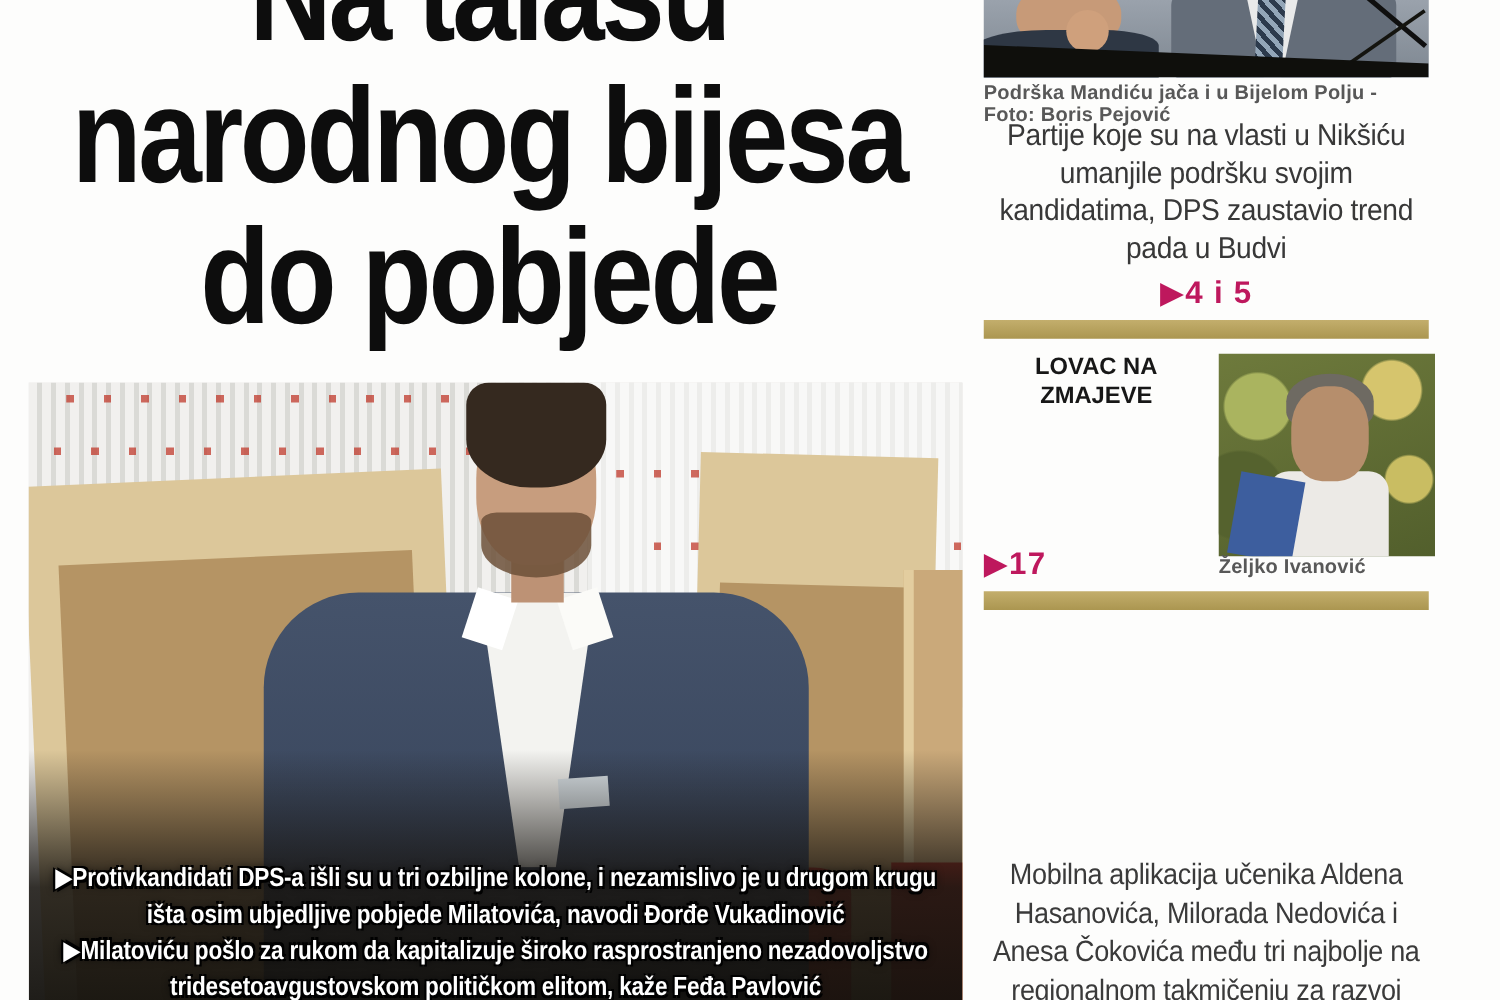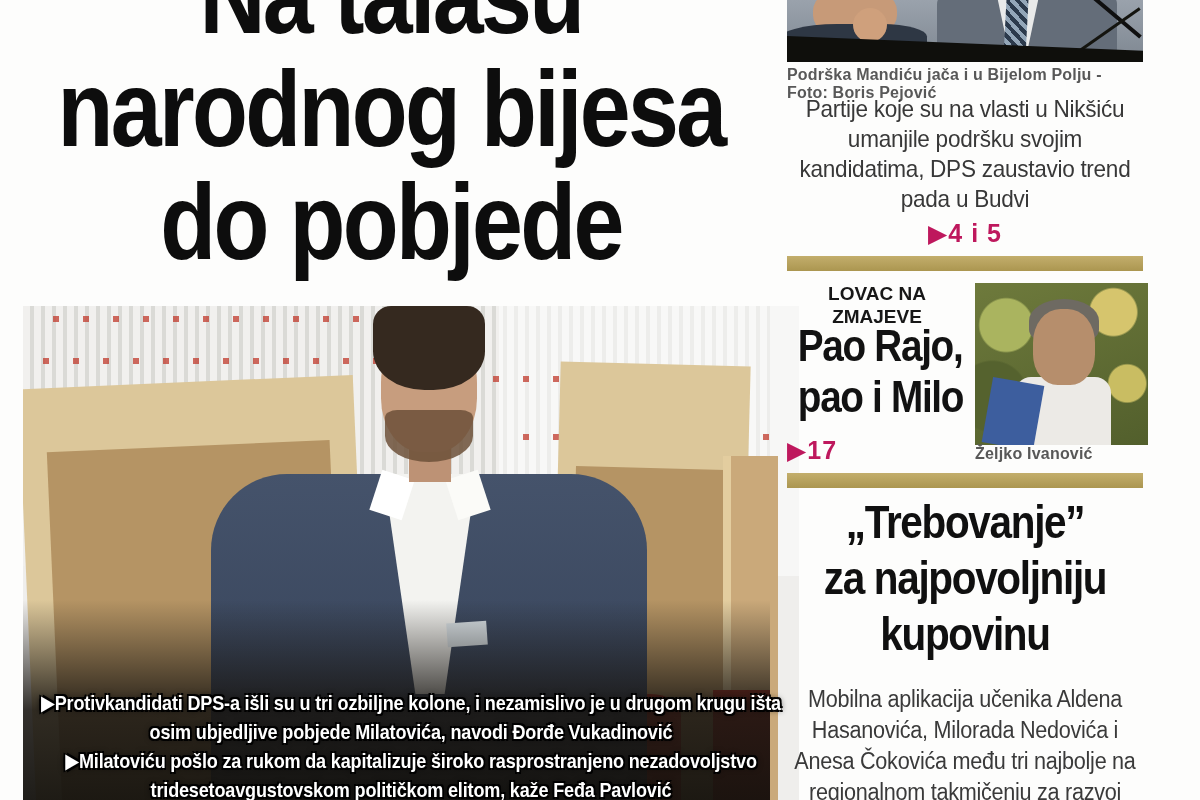--- a/index.html
+++ b/index.html
@@ -6,21 +6,21 @@
   .page{position:relative;width:1200px;height:800px;background:#fdfdfc;overflow:hidden;
         font-family:"Liberation Sans","DejaVu Sans",sans-serif;margin:0 auto;}
   .abs{position:absolute;}
 
   
   .main-headline{left:0;top:-60px;width:782px;text-align:center;color:#0d0d0d;
     font-weight:800;font-size:104px;line-height:113px;letter-spacing:-3px;}
   .main-headline .hl{white-space:nowrap;transform:scale(.88,1.04);transform-origin:50% 50%;}
 
   
-  .main-photo{left:23px;top:306px;width:747px;height:494px;background:#efeeec;overflow:hidden;padding-left:29px;}
+  .main-photo{left:23px;top:306px;width:747px;height:494px;background:#efeeec;overflow:hidden;}
   .fence{left:0;top:0;width:747px;height:260px;
     background:repeating-linear-gradient(90deg,#f1f0ee 0 7px,#dadad6 7px 11px);}
   .fence-bright{right:0;top:0;width:300px;height:270px;background:rgba(255,255,255,.5);}
   .dashrow{height:6px;background:repeating-linear-gradient(90deg,#c0392b 0 6px,transparent 6px 30px);opacity:.75;}
   .booth{background:#dcc79a;}
   .booth .panel{position:absolute;background:#b59464;}
   .booth-l{left:4px;top:76px;width:335px;height:418px;transform:rotate(-2.5deg);}
   .booth-l .panel{left:26px;top:64px;right:26px;bottom:-10px;}
   .booth-m{left:532px;top:58px;width:190px;height:436px;transform:rotate(1.5deg);}
   .booth-m .panel{left:18px;top:104px;right:14px;bottom:-10px;}
@@ -159,36 +159,27 @@
   </div>
   <div class="abs caption news1-caption">Podrška Mandiću jača i u Bijelom Polju - Foto: Boris Pejović</div>
   <div class="abs news1-summary">Partije koje su na vlasti u Nikšiću umanjile podršku svojim kandidatima, DPS zaustavio trend pada u Budvi</div>
   <div class="abs pageref news1-pageref">▶4 i 5</div>
 
   <div class="abs goldbar goldbar1"></div>
 
   <div class="abs news2-kicker">
     <span>LOVAC NA ZMAJEVE</span>
   </div>
-  <div class="abs news2-headline">
-    <div class="hl">Pao Rajo,</div>
-    <div class="hl">pao i Milo</div>
-  </div>
   <div class="abs pageref news2-pageref">▶17</div>
   <div class="abs news2-photo">
     <div class="z-hair"></div>
     <div class="z-neck"></div>
     <div class="z-shirt"></div>
     <div class="z-jacket-l"></div>
     <div class="z-face"></div>
   </div>
   <div class="abs caption news2-caption">Željko Ivanović</div>
 
   <div class="abs goldbar goldbar2"></div>
 
-  <div class="abs news3-headline">
-    <div class="hl">„Trebovanje”</div>
-    <div class="hl">za najpovoljniju</div>
-    <div class="hl">kupovinu</div>
-  </div>
   <div class="abs news3-body">Mobilna aplikacija učenika Aldena Hasanovića, Milorada Nedovića i Anesa Čokovića među tri najbolje na regionalnom takmičenju za razvoj</div>
 
 </div>
 
 </body></html>

